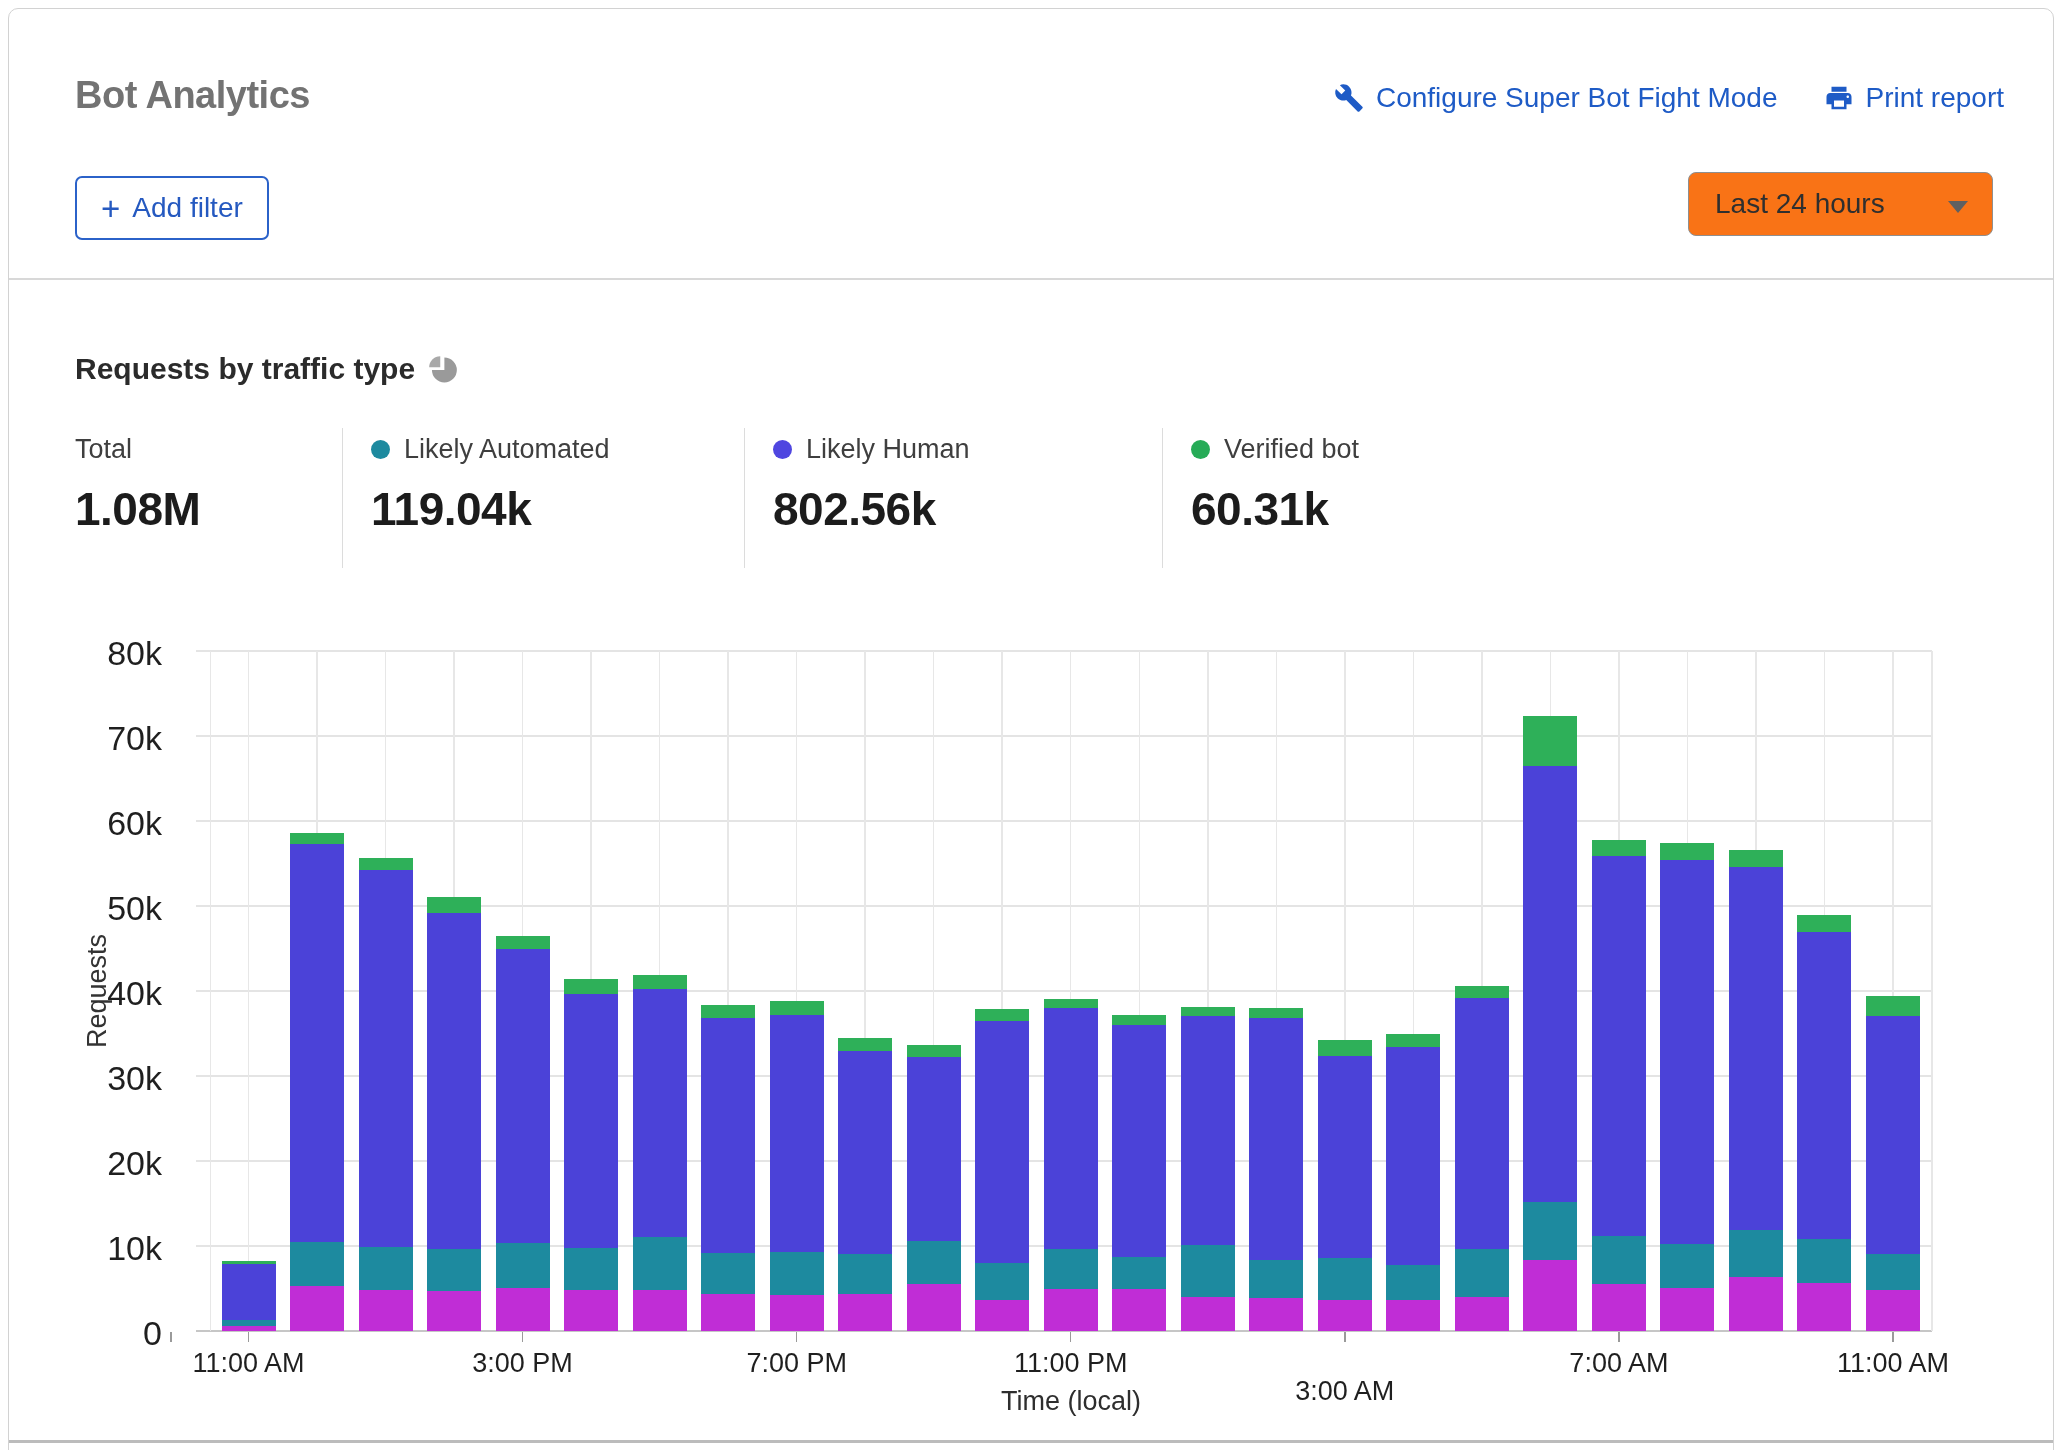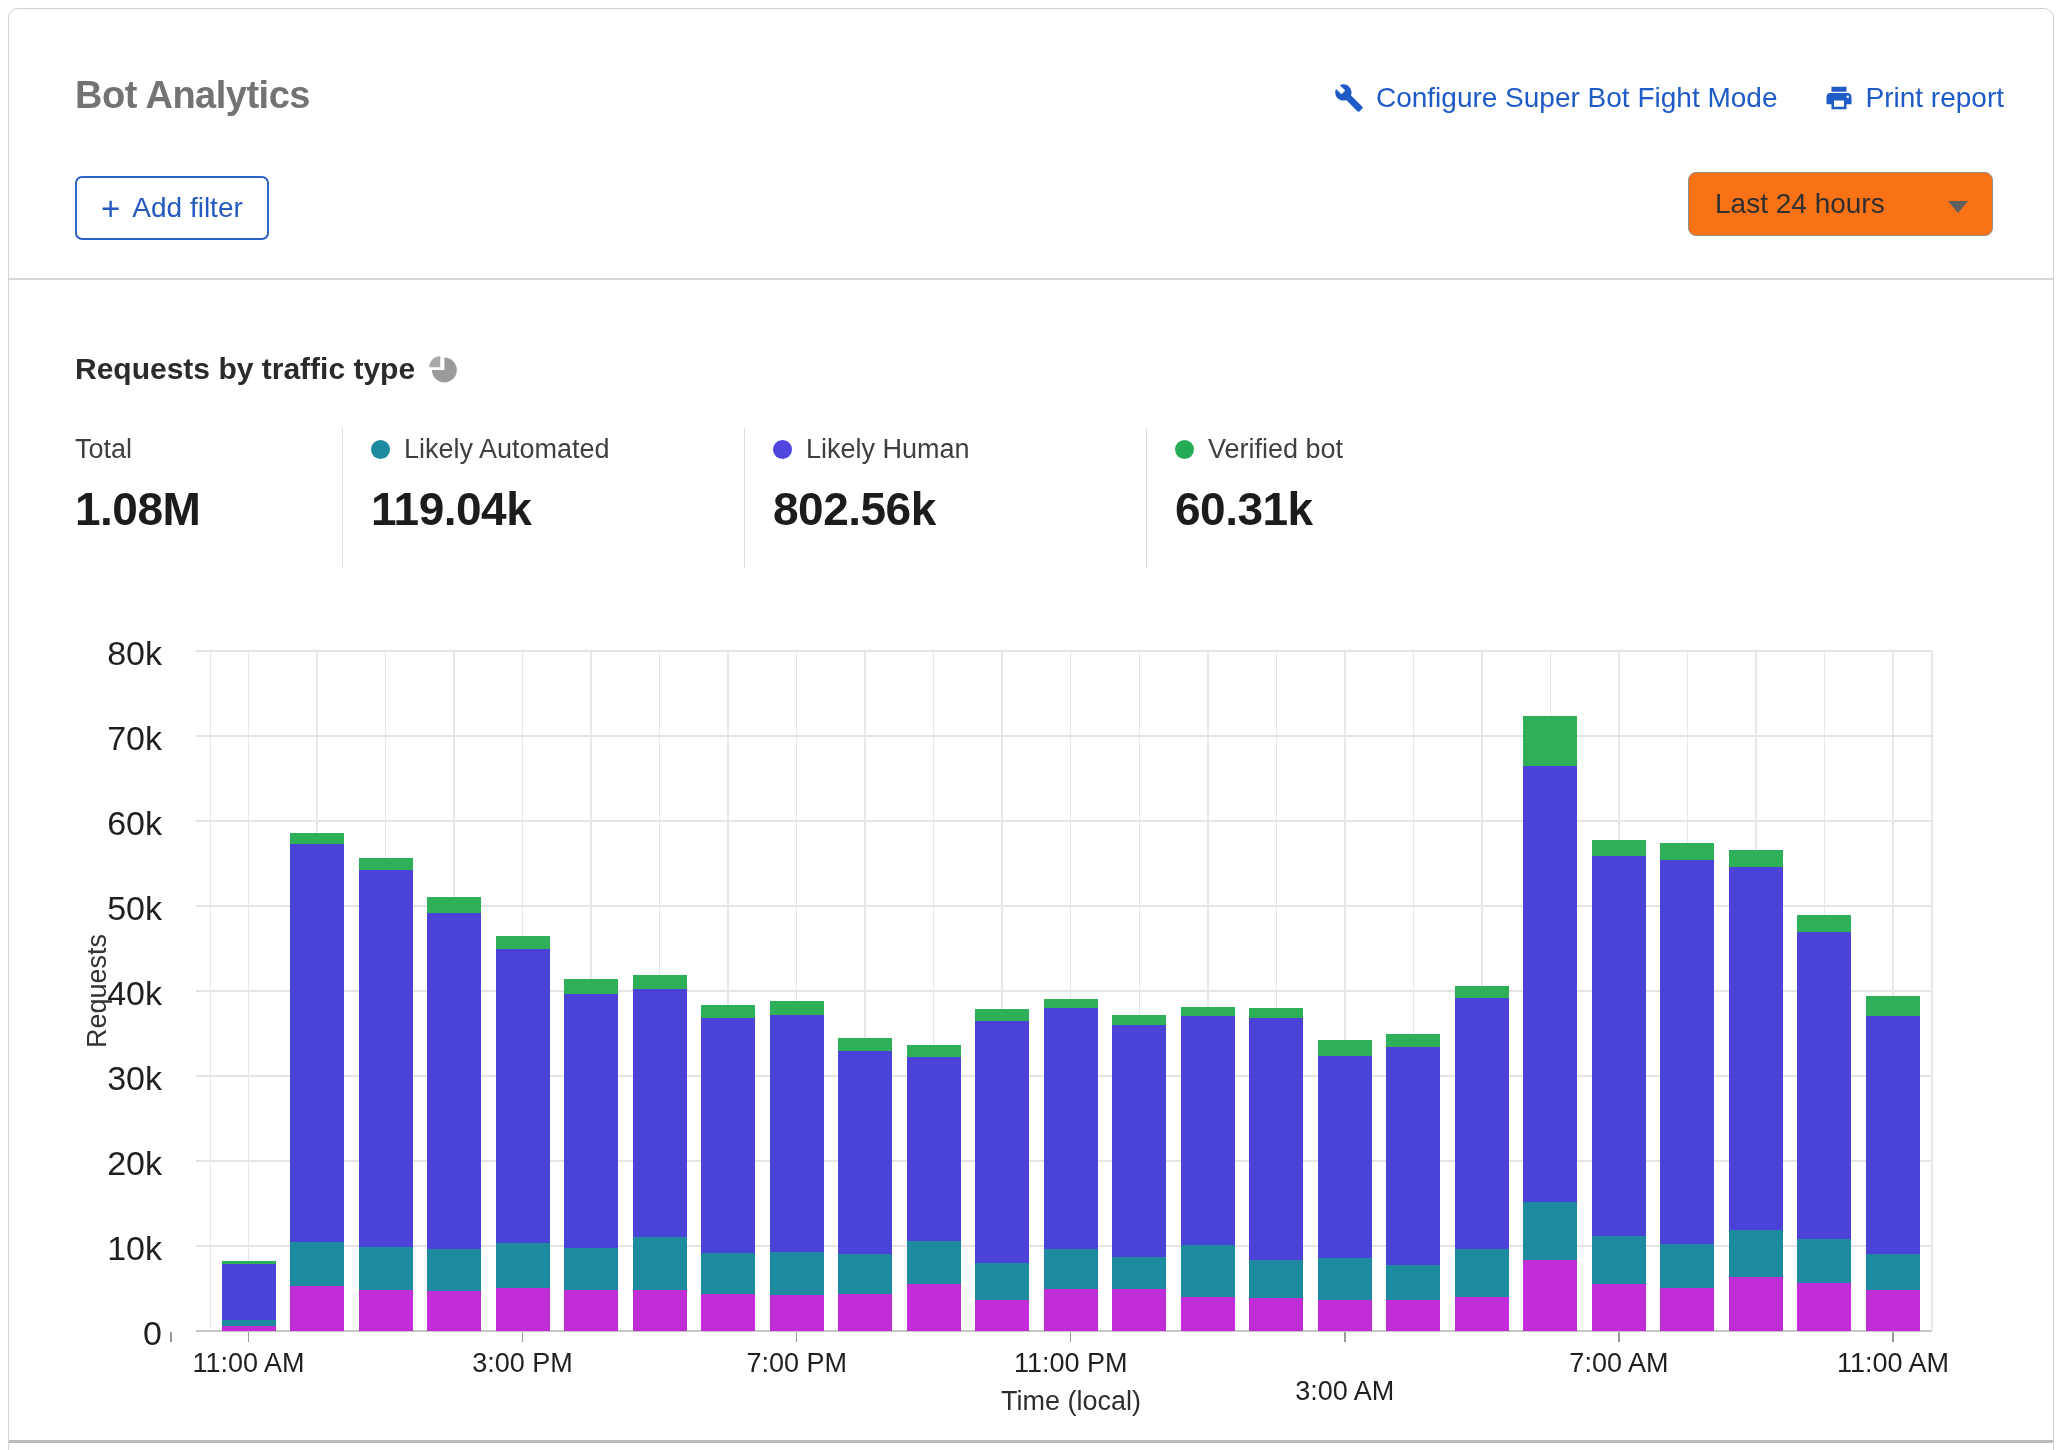--- a/index.html
+++ b/index.html
@@ -112,21 +112,21 @@
         </div>
         <div class="stat-value">119.04k</div>
       </div>
       <div class="stat-col sep" style="width: 402px;">
         <div class="stat-label-row">
           <div class="dot" style="background: rgb(79, 70, 224);"></div>
           <span class="stat-label">Likely Human</span>
         </div>
         <div class="stat-value">802.56k</div>
       </div>
-      <div class="stat-col sep" style="flex: 1 1 0%;">
+      <div class="stat-col sep" style="flex: 1 1 0%; margin-left: 16px;">
         <div class="stat-label-row">
           <div class="dot" style="background: rgb(38, 171, 87);"></div>
           <span class="stat-label">Verified bot</span>
         </div>
         <div class="stat-value">60.31k</div>
       </div>
     </div>
 
   <div id="chart">
     <div id="y-axis-title" class="abs">Requests</div>

